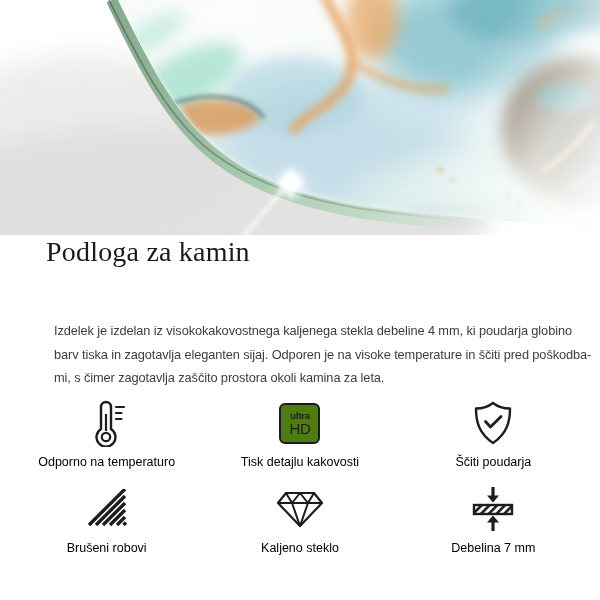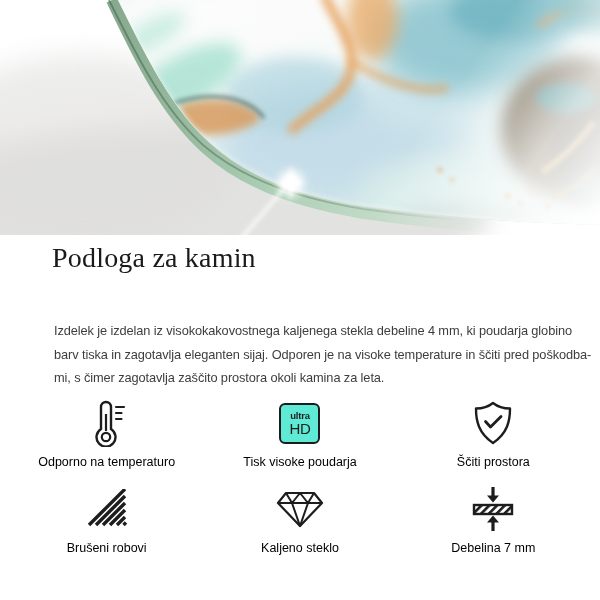--- a/index.html
+++ b/index.html
@@ -3,21 +3,21 @@
 <meta charset="utf-8">
 <style>
   html,body{margin:0;padding:0;}
   body{
     width:600px;height:600px;overflow:hidden;background:#ffffff;
     font-family:"Liberation Sans","DejaVu Sans",sans-serif;
     position:relative;
   }
   .hero{position:absolute;top:0;left:0;width:600px;height:235px;}
   .title{
-    position:absolute;left:42px;top:231px;margin:10px;
+    position:absolute;left:42px;top:231px;margin:4px;
     font-family:"Liberation Serif","DejaVu Serif",serif;
     font-weight:400;font-size:28px;line-height:33px;color:#1a1a1a;
     letter-spacing:.2px;white-space:nowrap;
   }
   .desc{
     position:absolute;left:42px;top:307px;margin:12px;
     font-size:12.8px;line-height:23.5px;color:#3d3d3d;
     letter-spacing:-.1px;white-space:nowrap;
   }
   .features{
@@ -28,21 +28,21 @@
   .feature{display:flex;flex-direction:column;align-items:center;}
   .icon-wrap{height:48px;display:flex;align-items:center;justify-content:center;}
   .feature-label{
     margin-top:7px;font-size:12.5px;color:#000000;letter-spacing:0;
     line-height:17px;white-space:nowrap;
   }
   .ico{stroke:#1d1d1d;fill:none;}
   .uhd-box{
     width:37px;height:37px;border:2.6px solid #1c1c1c;border-radius:6px;
     display:flex;flex-direction:column;justify-content:center;
-    color:#1c1c1c;background:#5eead4;
+    color:#1c1c1c;background:#4d7c0f;
   }
   .uhd-top{font-size:9.5px;font-weight:600;line-height:10px;letter-spacing:-.2px;}
   .uhd-bottom{font-size:15px;font-weight:400;line-height:15px;letter-spacing:-.3px;}
 </style>
 </head>
 <body>
 
 <div class="hero">
 <svg width="600" height="235" viewBox="0 0 600 235" xmlns="http://www.w3.org/2000/svg">
   <defs>
@@ -169,31 +169,31 @@
     <div class="feature-label">Odporno na temperaturo</div>
   </div>
 
   <div class="feature">
     <div class="icon-wrap">
       <div class="uhd-box">
         <span class="uhd-top">ultra</span>
         <span class="uhd-bottom">HD</span>
       </div>
     </div>
-    <div class="feature-label">Tisk visoke poudarja</div>
+    <div class="feature-label">Tisk detajlu kakovosti</div>
   </div>
 
   <div class="feature">
     <div class="icon-wrap">
       <svg width="44" height="46" viewBox="0 0 44 46">
         <path class="ico" d="M22,3 C27,7 33,8.5 39,8.5 C39,21 36.5,33 22,43 C7.5,33 5,21 5,8.5 C11,8.5 17,7 22,3 Z" stroke-width="2.4" stroke-linejoin="round"></path>
         <path class="ico" d="M14.5,21.5 L19.5,27 L30,16.5" stroke-width="2.8" stroke-linecap="round" stroke-linejoin="round"></path>
       </svg>
     </div>
-    <div class="feature-label">Ščiti prostora</div>
+    <div class="feature-label">Ščiti poudarja</div>
   </div>
 
   <div class="feature">
     <div class="icon-wrap">
       <svg width="44" height="40" viewBox="0 0 44 40">
         <g stroke="#1d1d1d" stroke-width="3.4" stroke-linecap="butt">
           <line x1="4" y1="36" x2="40" y2="0"></line>
           <line x1="11" y1="36" x2="40" y2="7"></line>
           <line x1="18" y1="36" x2="40" y2="14"></line>
           <line x1="25" y1="36" x2="40" y2="21"></line>

